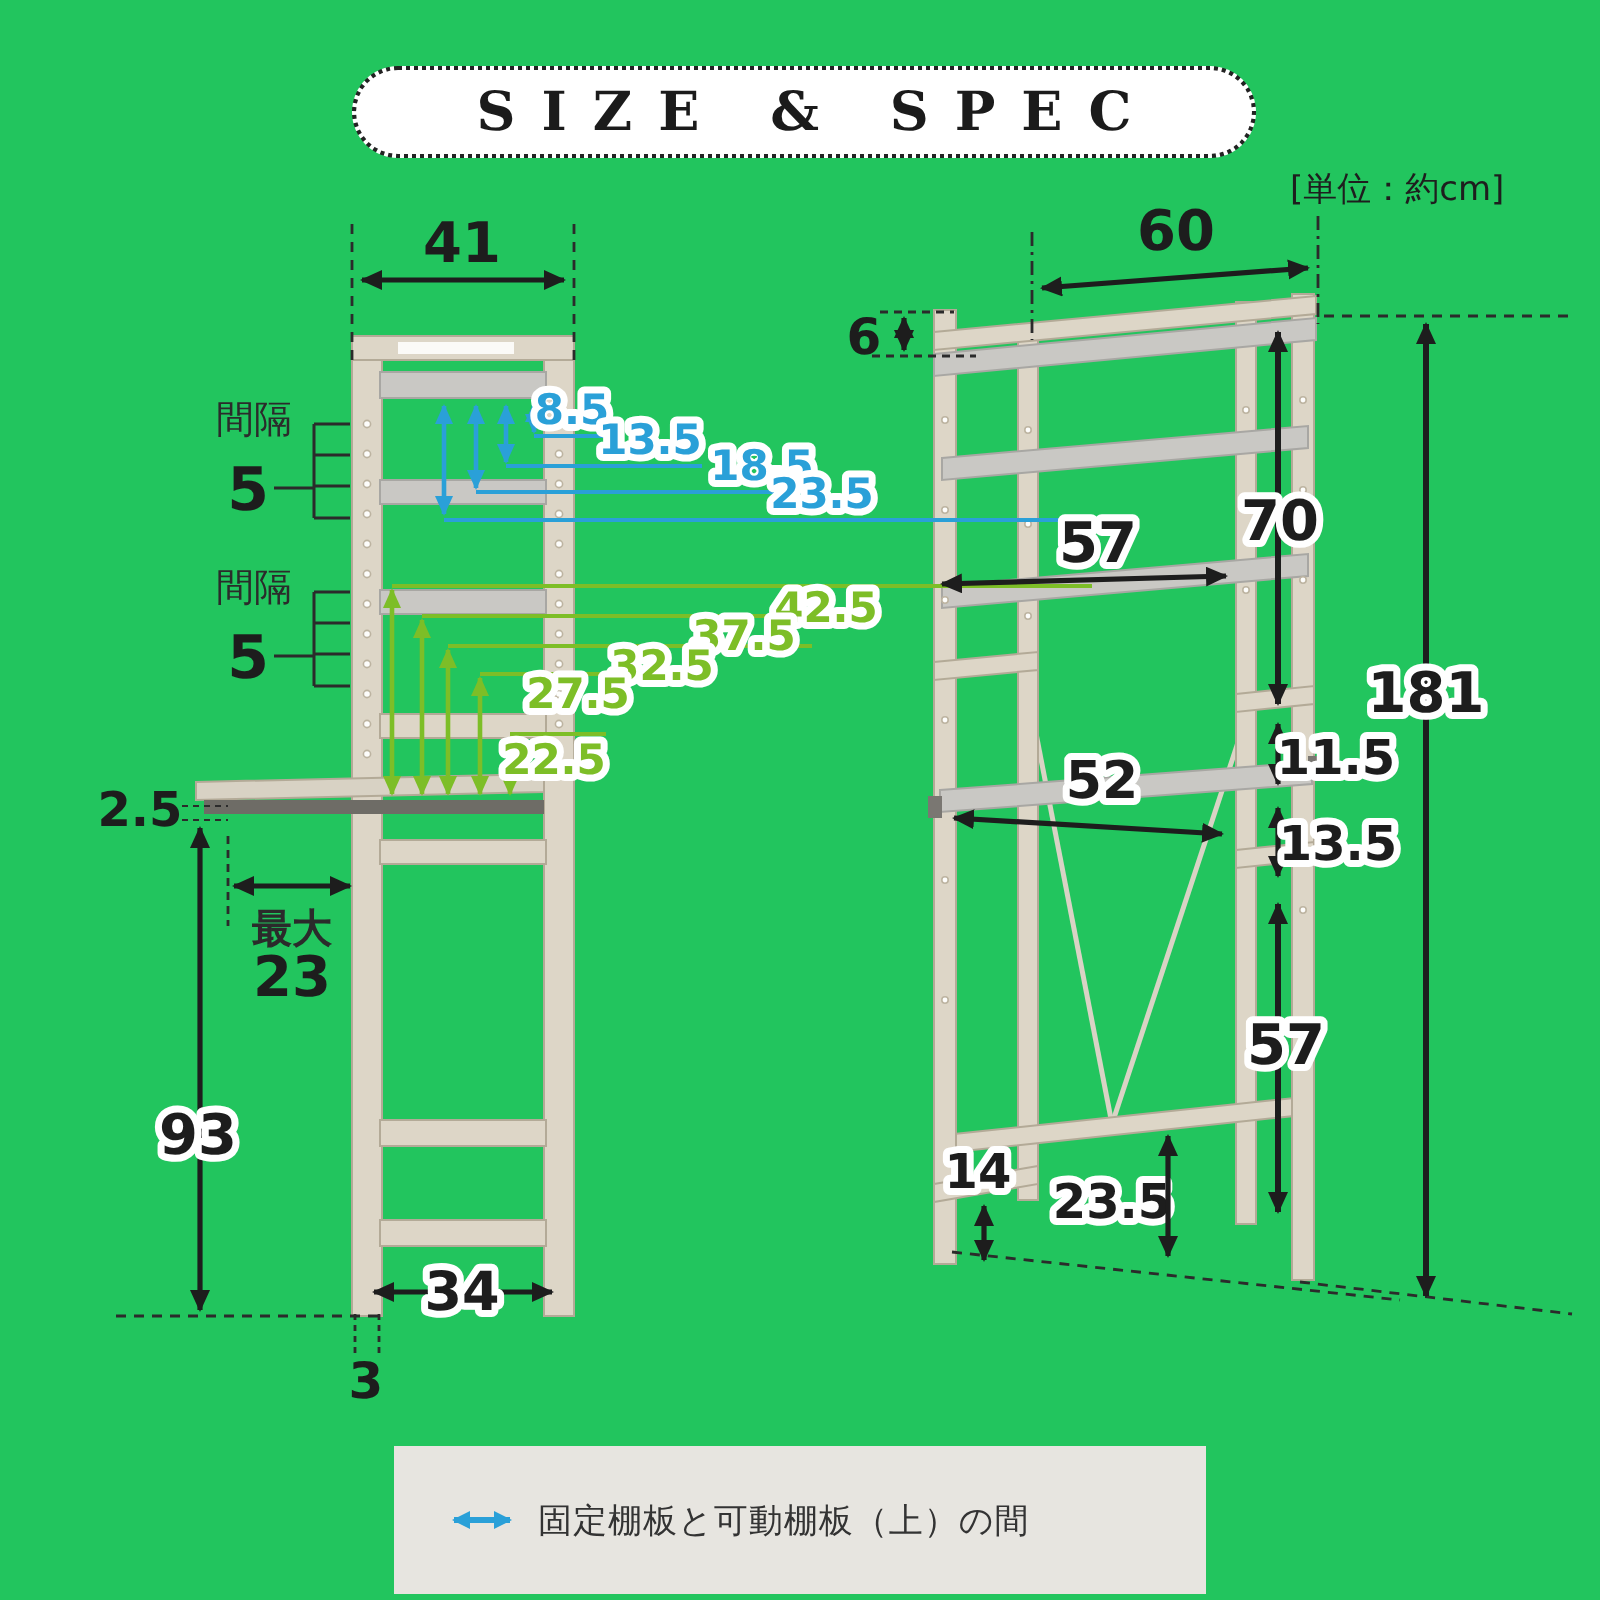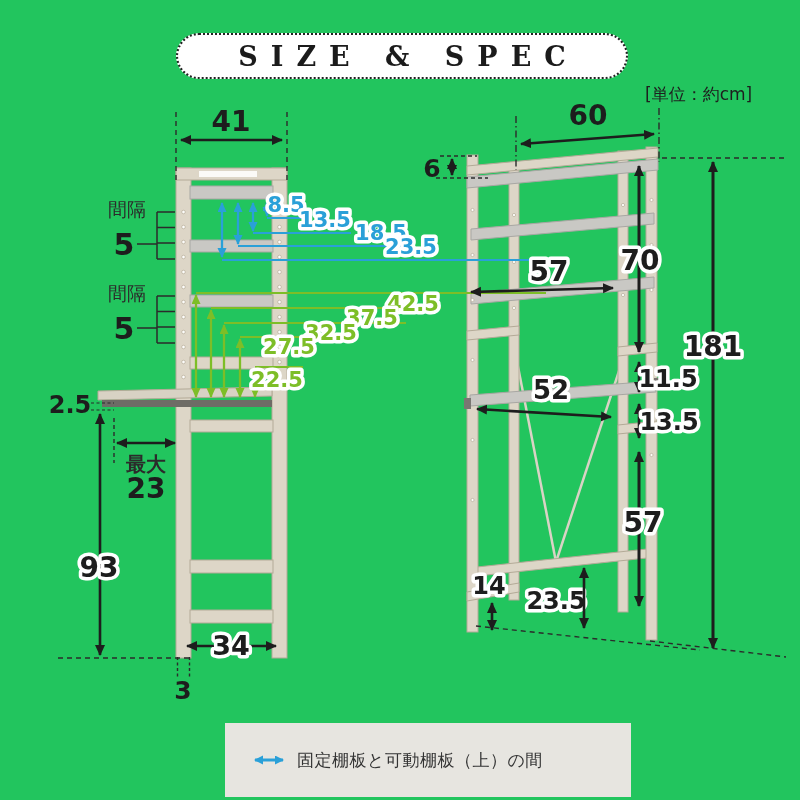--- a/index.html
+++ b/index.html
@@ -7,21 +7,21 @@
          font-family:"DejaVu Sans",sans-serif;}
   
   .title-pill{position:absolute;left:176px;top:33px;width:452px;height:46px;
     border:2.5px dotted #222;border-radius:26px;display:flex;align-items:center;justify-content:center;
     background:#fff;box-sizing:border-box;}
   .title-pill span{font-family:"DejaVu Serif","Liberation Serif",serif;font-weight:700;
     font-size:27px;letter-spacing:13px;color:#1b1b1b;padding-left:13px;}
   .unit-note{position:absolute;left:645px;top:71px;font-size:17px;color:#1e1e1e;margin-top:12px;}
   
   .legend{position:absolute;left:197px;top:723px;width:406px;height:74px;background:#e7e5e0;
-    display:flex;flex-direction:column;justify-content:center;gap:7px;padding-left:26px;box-sizing:border-box;margin-left:28px;}
+    display:flex;flex-direction:column;justify-content:center;gap:7px;padding-left:26px;box-sizing:border-box;}
   .legend-row{display:flex;align-items:center;gap:10px;}
   .legend-row .txt{font-size:17px;color:#333;letter-spacing:0.5px;}
   
   svg text{font-family:"DejaVu Sans",sans-serif;}
   .beige{fill:#ddd6c7;stroke:#b3aa97;stroke-width:1;}
   .beige2{fill:#d8d2c4;stroke:#b3aa97;stroke-width:1;}
   .shelf{fill:#c9c8c4;stroke:#a8a7a3;stroke-width:1;}
   .darkrail{fill:#6e6c66;stroke:none;}
   .hole{fill:#fdfdfb;stroke:#bdb4a1;stroke-width:0.8;}
   .wire{stroke:#d9d3c5;stroke-width:2.5;fill:none;}

